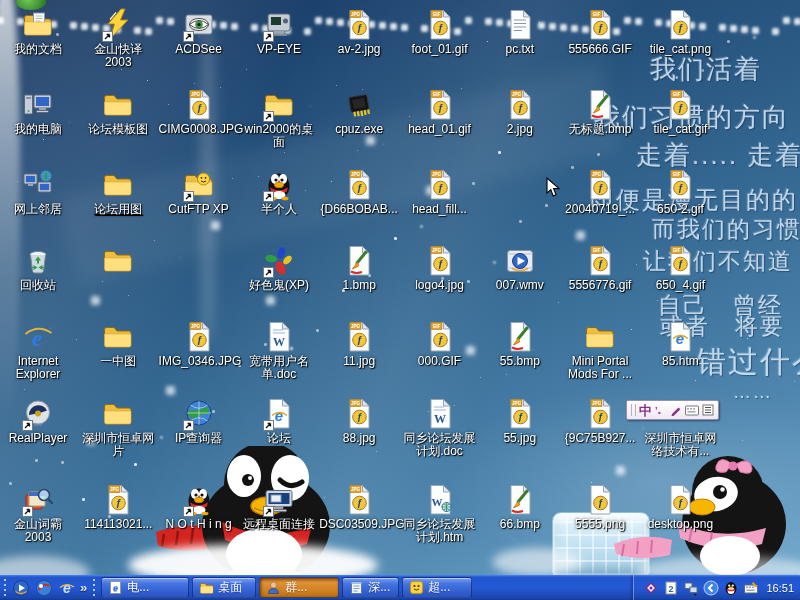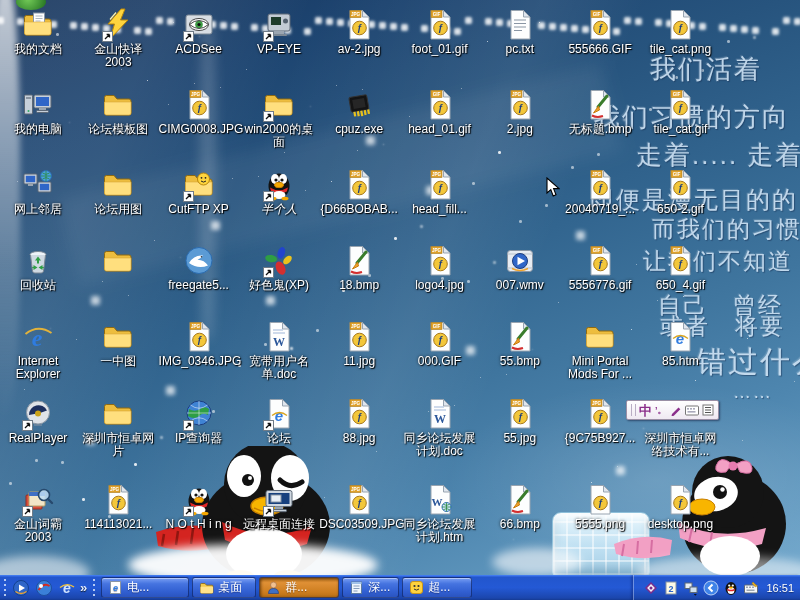--- a/index.html
+++ b/index.html
@@ -379,21 +379,21 @@
             <rect x="7" y="16" width="5" height="2" fill="#9aa5b1"></rect>
             <rect x="17" y="14" width="13" height="10" rx="1" fill="#c7d0da" stroke="#5d6876"></rect>
             <rect x="18.8" y="15.8" width="9.4" height="6.4" fill="#2f66c8"></rect>
             <circle cx="25" cy="8" r="5.5" fill="#49a0e0" stroke="#2b6cb0"></circle>
             <path d="M20 8 h10 M25 2.8 v10.4 M21.5 5 q3.5 2.8 7 0 M21.5 11 q3.5 -2.8 7 0" stroke="#2b8a3e" fill="none" stroke-width=".8"></path>
           </svg></div>
         <div class="dlabel">
           <div>网上邻居</div>
         </div>
       </div>
-      <div class="dicon" title="论坛用图" style="left: 78.3px; top: 168px;">
+      <div class="dicon" title="论坛用图" style="left: 78.3px; top: 168px; text-decoration: underline;">
         <div class="glyph"><svg width="34" height="34" viewBox="0 0 34 34">
             <path d="M3.5 9.5 q0-2 2-2 h7.5 l3 3.5 H28 q2 0 2 2 V25 q0 2-2 2 H5.5 q-2 0-2-2 Z" fill="#edbd3e" stroke="#8f6a12"></path>
             <path d="M3.5 14 H30 V25 q0 2-2 2 H5.5 q-2 0-2-2 Z" fill="#ffdf7e" stroke="#d9a93a" stroke-width=".6"></path>
           </svg></div>
         <div class="dlabel">
           <div>论坛用图</div>
         </div>
       </div>
       <div class="dicon" title="CutFTP XP" style="left: 158.6px; top: 168px;">
         <div class="glyph"><svg width="34" height="34" viewBox="0 0 34 34">
@@ -404,21 +404,21 @@
             <circle cx="23.5" cy="9.8" r=".9" fill="#222"></circle>
             <path d="M19 13 q2.5 2.2 5 0" stroke="#222" fill="none"></path>
           </svg><span class="sarrow"><svg width="11" height="11" viewBox="0 0 11 11">
               <rect x="0.5" y="0.5" width="10" height="10" fill="#fff" stroke="#6f7b87"></rect>
               <path d="M3 8 L7.5 3.5 M7.5 3.5 H4.6 M7.5 3.5 V6.4" stroke="#111" stroke-width="1.3" fill="none"></path>
             </svg></span></div>
         <div class="dlabel">
           <div>CutFTP XP</div>
         </div>
       </div>
-      <div class="dicon" title="半个人" style="left: 238.9px; top: 168px; font-style: italic;">
+      <div class="dicon" title="半个人" style="left: 238.9px; top: 168px;">
         <div class="glyph"><svg width="34" height="34" viewBox="0 0 34 34">
             <ellipse cx="17" cy="18" rx="10.5" ry="12.5" fill="#121212"></ellipse>
             <ellipse cx="13" cy="11" rx="4" ry="5" fill="#fff"></ellipse>
             <ellipse cx="21" cy="11" rx="4" ry="5" fill="#fff"></ellipse>
             <circle cx="14" cy="12" r="1.6" fill="#111"></circle>
             <circle cx="20" cy="12" r="1.6" fill="#111"></circle>
             <ellipse cx="17" cy="17" rx="4.5" ry="2.6" fill="#f5a800" stroke="#c87f00"></ellipse>
             <path d="M8 19.5 q9 5.5 18 0 l-1.2 4 q-7.8 4.2 -15.6 0 Z" fill="#e02828"></path>
             <ellipse cx="17" cy="27" rx="6.5" ry="4" fill="#fff"></ellipse>
             <ellipse cx="11" cy="30.5" rx="3.5" ry="1.8" fill="#f5a800"></ellipse>
@@ -496,30 +496,20 @@
         <div class="dlabel">
           <div>回收站</div>
         </div>
       </div>
       <div class="dicon" title="图片 在 Lianghuac..." style="left: 78.3px; top: 244px;">
         <div class="glyph"><svg width="34" height="34" viewBox="0 0 34 34">
             <path d="M3.5 9.5 q0-2 2-2 h7.5 l3 3.5 H28 q2 0 2 2 V25 q0 2-2 2 H5.5 q-2 0-2-2 Z" fill="#edbd3e" stroke="#8f6a12"></path>
             <path d="M3.5 14 H30 V25 q0 2-2 2 H5.5 q-2 0-2-2 Z" fill="#ffdf7e" stroke="#d9a93a" stroke-width=".6"></path>
           </svg></div>
       </div>
-      <div class="dicon" title="freegate5..." style="left: 158.6px; top: 244px;">
-        <div class="glyph"><svg width="34" height="34" viewBox="0 0 34 34">
-            <circle cx="17" cy="16.5" r="13" fill="#5b9bd5" stroke="#2b6cb0"></circle>
-            <path d="M7 19 q5 -8.5 14 -7.5 q-2 3 -5.5 4.2 q7 .3 10.5 5.8 q-10 4 -19 -2.5 Z" fill="#fff"></path>
-            <circle cx="19.5" cy="12.8" r=".8" fill="#333"></circle>
-          </svg></div>
-        <div class="dlabel">
-          <div>freegate5...</div>
-        </div>
-      </div>
       <div class="dicon" title="好色鬼(XP)" style="left: 238.9px; top: 244px;">
         <div class="glyph"><svg width="34" height="34" viewBox="0 0 34 34">
             <ellipse cx="17" cy="8.5" rx="3.6" ry="6" fill="#2244cc" transform="rotate(18 17 16)"></ellipse>
             <ellipse cx="9" cy="16" rx="6" ry="3.6" fill="#2e9e44" transform="rotate(10 17 16)"></ellipse>
             <ellipse cx="23" cy="10" rx="3.2" ry="5.2" fill="#e9c21d" transform="rotate(45 17 16)"></ellipse>
             <ellipse cx="15" cy="24" rx="4.5" ry="7" fill="#d32f2f" transform="rotate(-25 17 16)"></ellipse>
           </svg><span class="sarrow"><svg width="11" height="11" viewBox="0 0 11 11">
               <rect x="0.5" y="0.5" width="10" height="10" fill="#fff" stroke="#6f7b87"></rect>
               <path d="M3 8 L7.5 3.5 M7.5 3.5 H4.6 M7.5 3.5 V6.4" stroke="#111" stroke-width="1.3" fill="none"></path>
             </svg></span></div>
@@ -529,21 +519,21 @@
       </div>
       <div class="dicon" title="11.bmp" style="left: 319.2px; top: 244px;">
         <div class="glyph"><svg width="34" height="34" viewBox="0 0 34 34">
             <path d="M8 2.5 h12.5 L27 9 v22 H8 Z" fill="#fdfefe" stroke="#98a4b0"></path>
             <path d="M20.5 2.5 L27 9 h-6.5 Z" fill="#dfe6ee" stroke="#98a4b0"></path>
             <path d="M24 8 L15 19" stroke="#3a7d2c" stroke-width="3" stroke-linecap="round"></path>
             <path d="M15.5 18 l-5 7 6 -3 Z" fill="#f0a32a" stroke="#c97c10"></path>
             <path d="M9 27.5 q5 2.5 11 .5" stroke="#d32f2f" stroke-width="2" fill="none"></path>
           </svg></div>
         <div class="dlabel">
-          <div>18.bmp</div>
+          <div>1.bmp</div>
         </div>
       </div>
       <div class="dicon" title="logo4.jpg" style="left: 399.5px; top: 244px;">
         <div class="glyph"><svg width="34" height="34" viewBox="0 0 34 34">
             <path d="M8 2.5 h12.5 L27 9 v22 H8 Z" fill="#fdfefe" stroke="#98a4b0"></path>
             <path d="M20.5 2.5 L27 9 h-6.5 Z" fill="#dfe6ee" stroke="#98a4b0"></path>
             <rect x="8" y="2.5" width="11" height="7" fill="#e0a22b" stroke="#a8791a" stroke-width=".6"></rect>
             <text x="13.5" y="8" font-size="4.6" font-weight="bold" fill="#fff" text-anchor="middle">JPG</text>
             <circle cx="17.5" cy="20" r="6.8" fill="#f3c73a" stroke="#a8791a"></circle>
             <text x="17.5" y="23.2" font-size="9.5" font-style="italic" font-weight="bold" fill="#1d3e7e" text-anchor="middle">ƒ</text>

